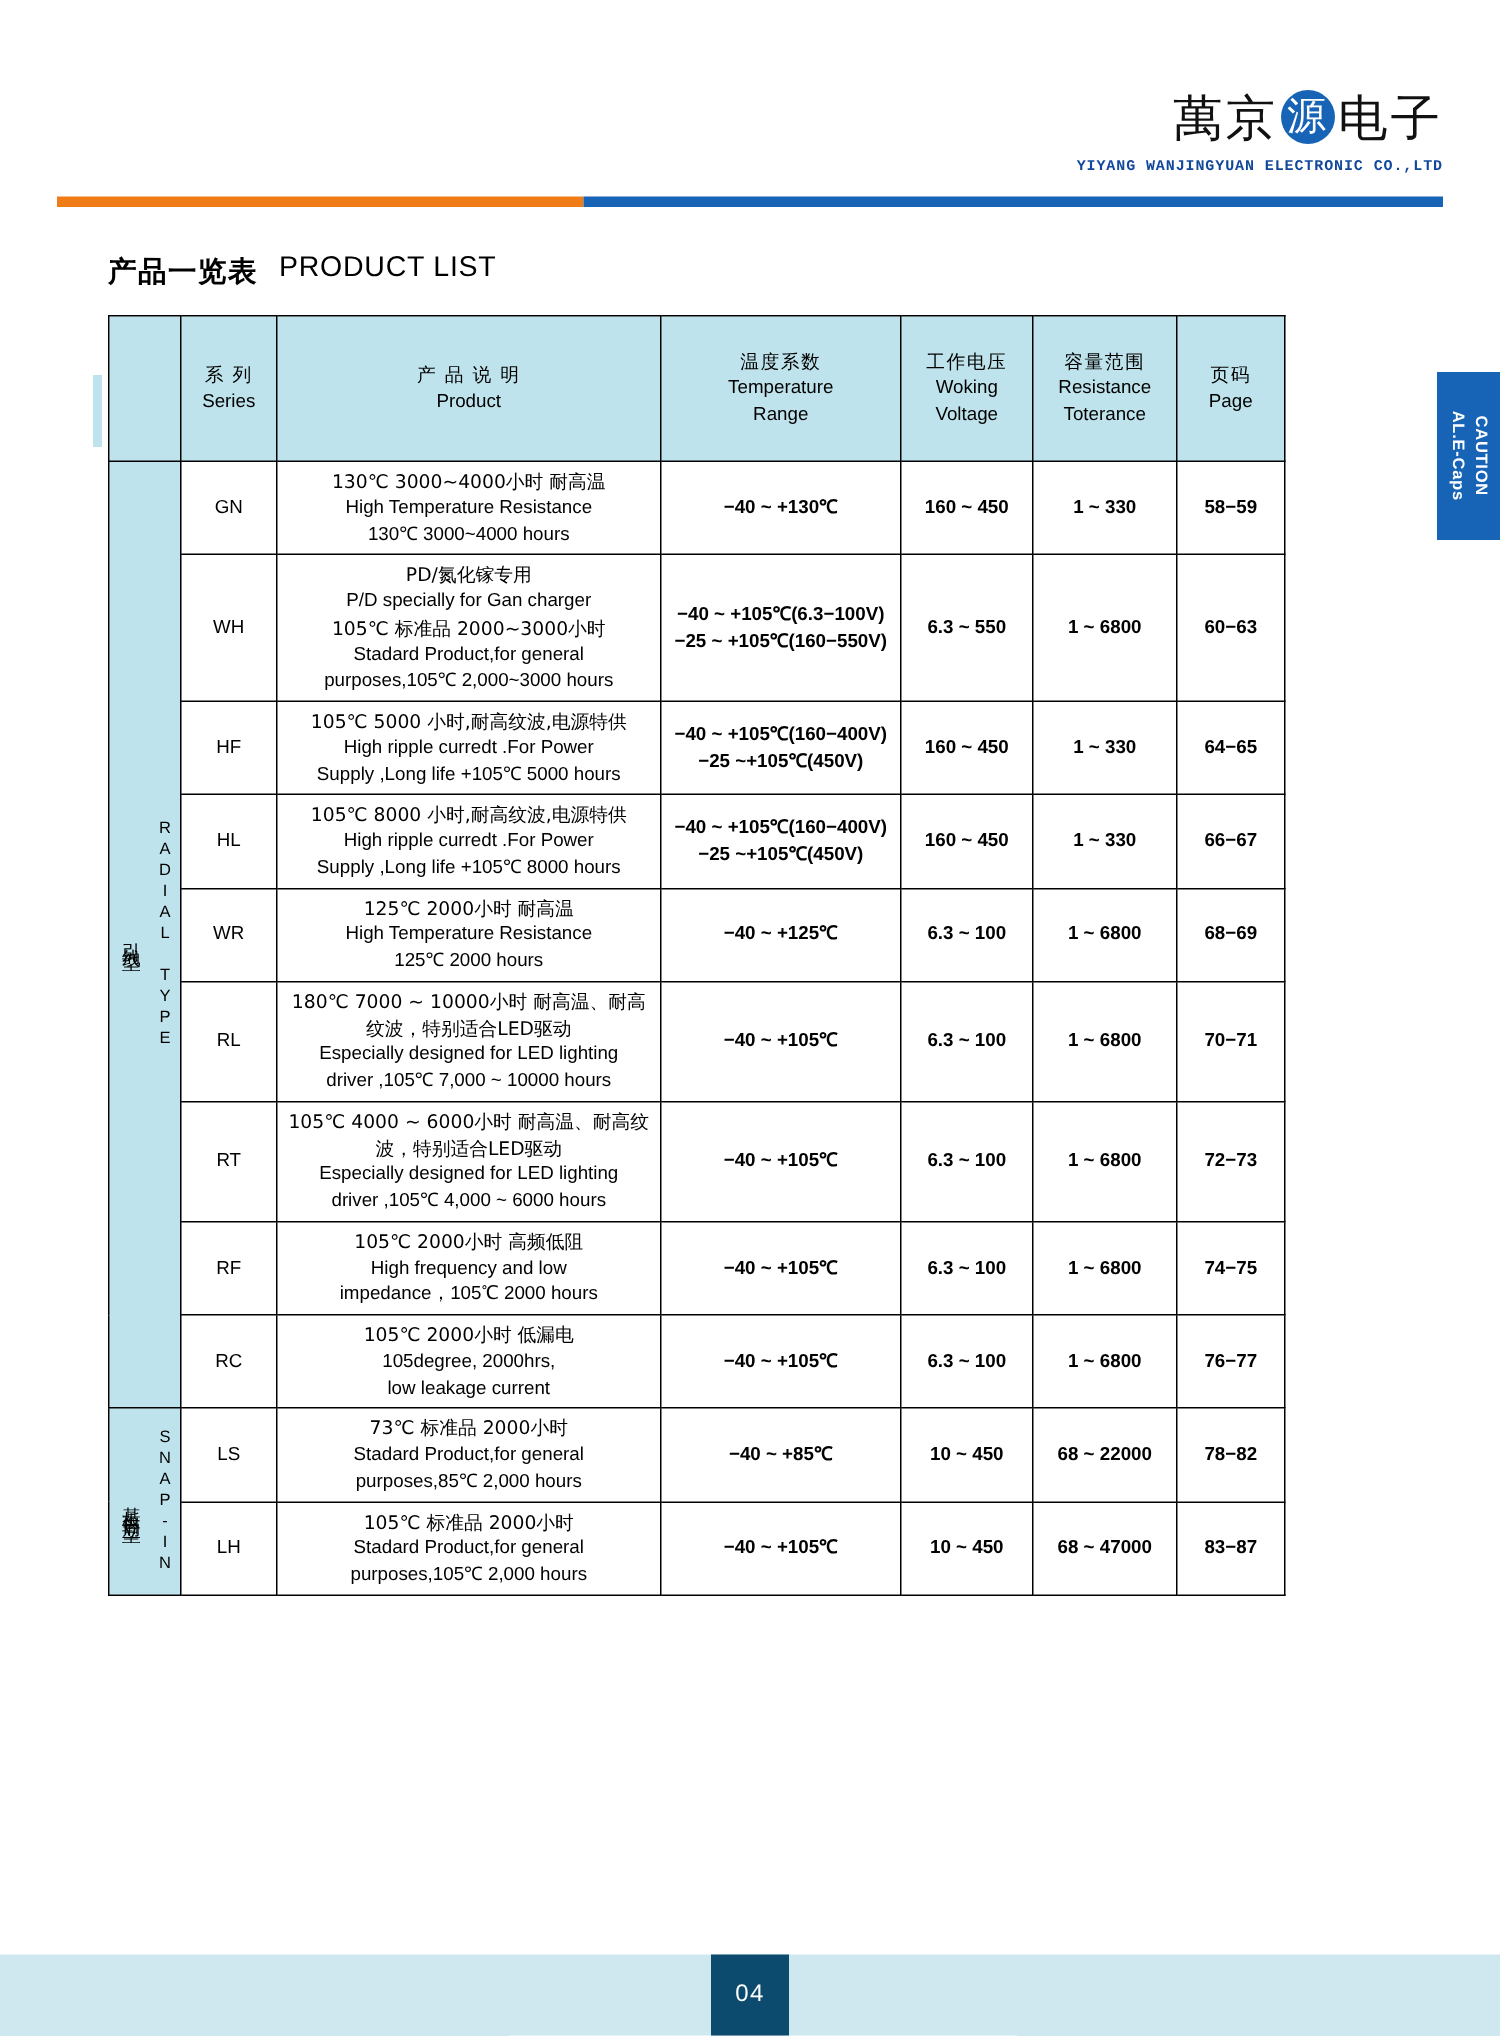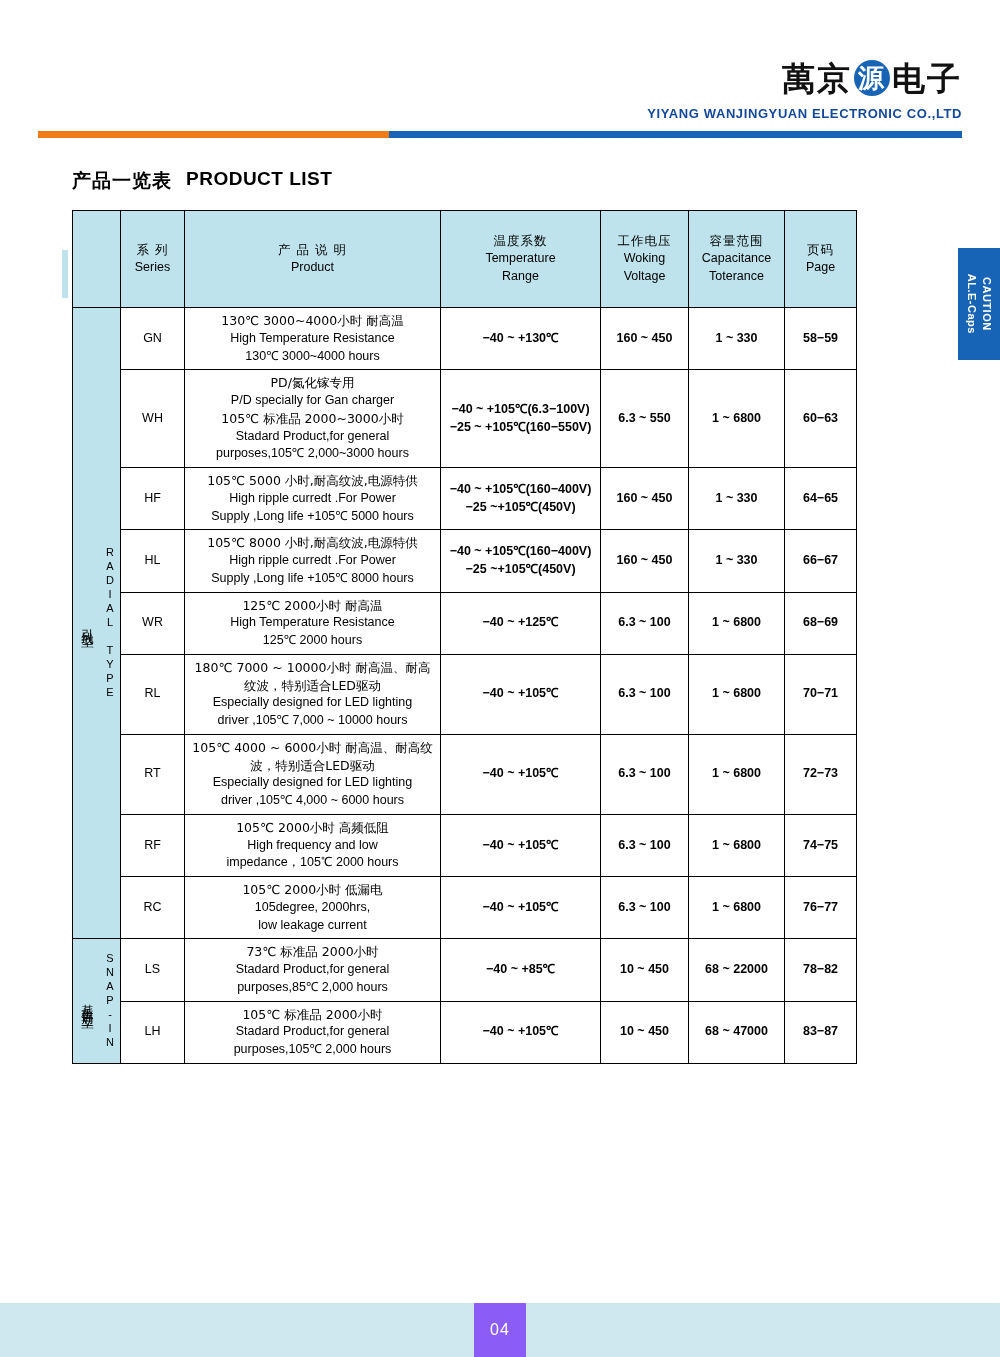--- a/index.html
+++ b/index.html
@@ -31,21 +31,21 @@
   }
   .logo-block {
     position: absolute;
     right: 38px;
     top: 62px;
     text-align: right;
   }
   .logo-cn {
     font-family: "DejaVu Serif", serif;
     font-size: 33px;
-    font-weight: bold;
+    font-weight: normal;
     letter-spacing: 2px;
     color: #111;
     line-height: 1;
     white-space: nowrap;
   }
   .logo-cn .circle {
     display: inline-block;
     width: 36px;
     height: 36px;
     line-height: 36px;
@@ -54,22 +54,22 @@
     color: #fff;
     text-align: center;
     font-size: 26px;
     vertical-align: middle;
     margin: 0 2px;
     position: relative;
     top: -3px;
   }
   .logo-en {
     margin-top: 7px;
-    font-family: Liberation Sans, sans-serif;
-    font-size: 13px;
+    font-family: Liberation Mono, monospace;
+    font-size: 10px;
     font-weight: bold;
     letter-spacing: 0.6px;
     color: #12489c;
     white-space: nowrap;
   }
   .rule {
     position: absolute;
     left: 38px;
     top: 131px;
     width: 924px;
@@ -96,21 +96,21 @@
   }
   .title-cn {
     font-family: "DejaVu Sans", sans-serif;
     font-size: 19px;
     font-weight: bold;
     letter-spacing: 1px;
   }
   .title-en {
     font-family: "Liberation Sans", sans-serif;
     font-size: 19px;
-    font-weight: bold;
+    font-weight: normal;
     letter-spacing: 0.5px;
   }
 
   
   .side-tab {
     position: absolute;
     right: 0;
     top: 248px;
     width: 42px;
     height: 112px;
@@ -243,21 +243,21 @@
     height: 54px;
     background: #cfe7ef;
   }
   .footer-page {
     position: absolute;
     left: 50%;
     transform: translateX(-50%);
     bottom: 0;
     width: 52px;
     height: 54px;
-    background: #8b5cf6;
+    background: #0c4a6e;
     color: #fff;
     font-size: 16px;
     display: flex;
     align-items: center;
     justify-content: center;
     letter-spacing: 1px;
   }
 </style>
 </head>
 <body>
@@ -316,21 +316,21 @@
             <span class="hdr-en">Temperature</span>
             <span class="hdr-en">Range</span>
           </th>
           <th>
             <span class="hdr-cn">工作电压</span>
             <span class="hdr-en">Woking</span>
             <span class="hdr-en">Voltage</span>
           </th>
           <th>
             <span class="hdr-cn">容量范围</span>
-            <span class="hdr-en">Capacitance</span>
+            <span class="hdr-en">Resistance</span>
             <span class="hdr-en">Toterance</span>
           </th>
           <th>
             <span class="hdr-cn">页码</span>
             <span class="hdr-en">Page</span>
           </th>
         </tr>
       </thead>
       <tbody id="table-body">
           <tr>

